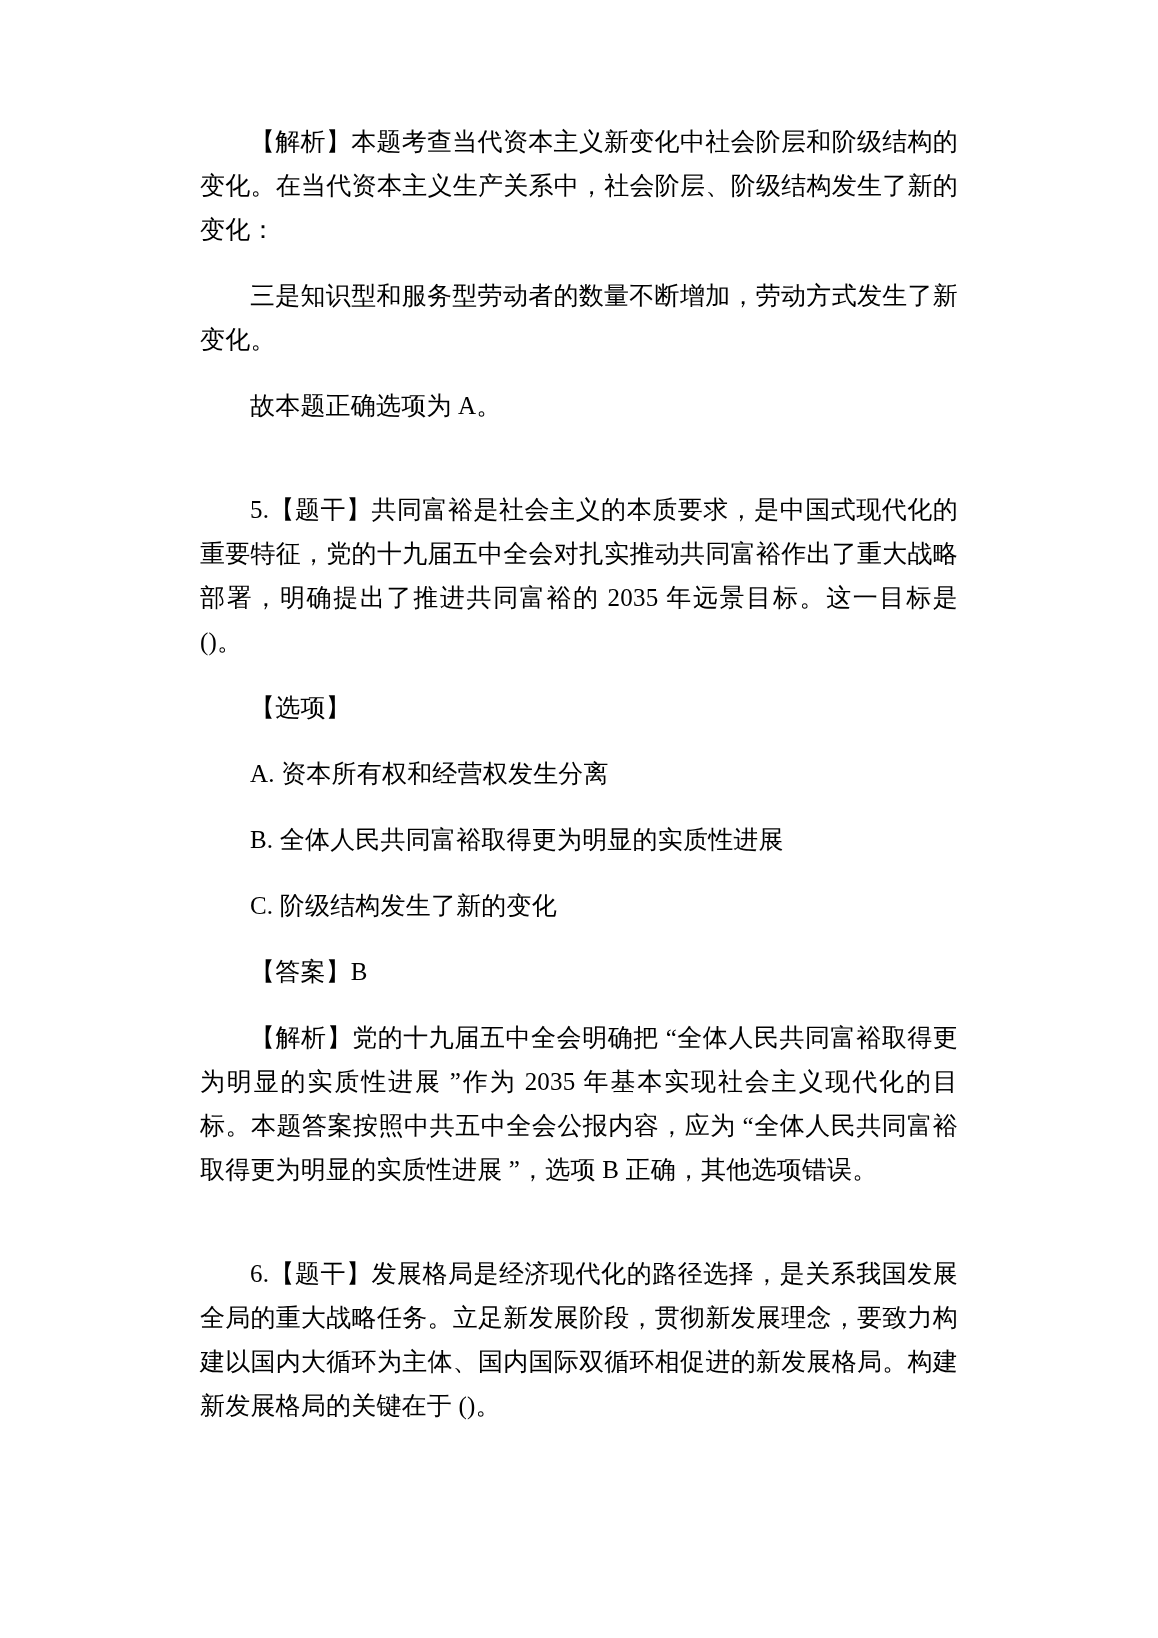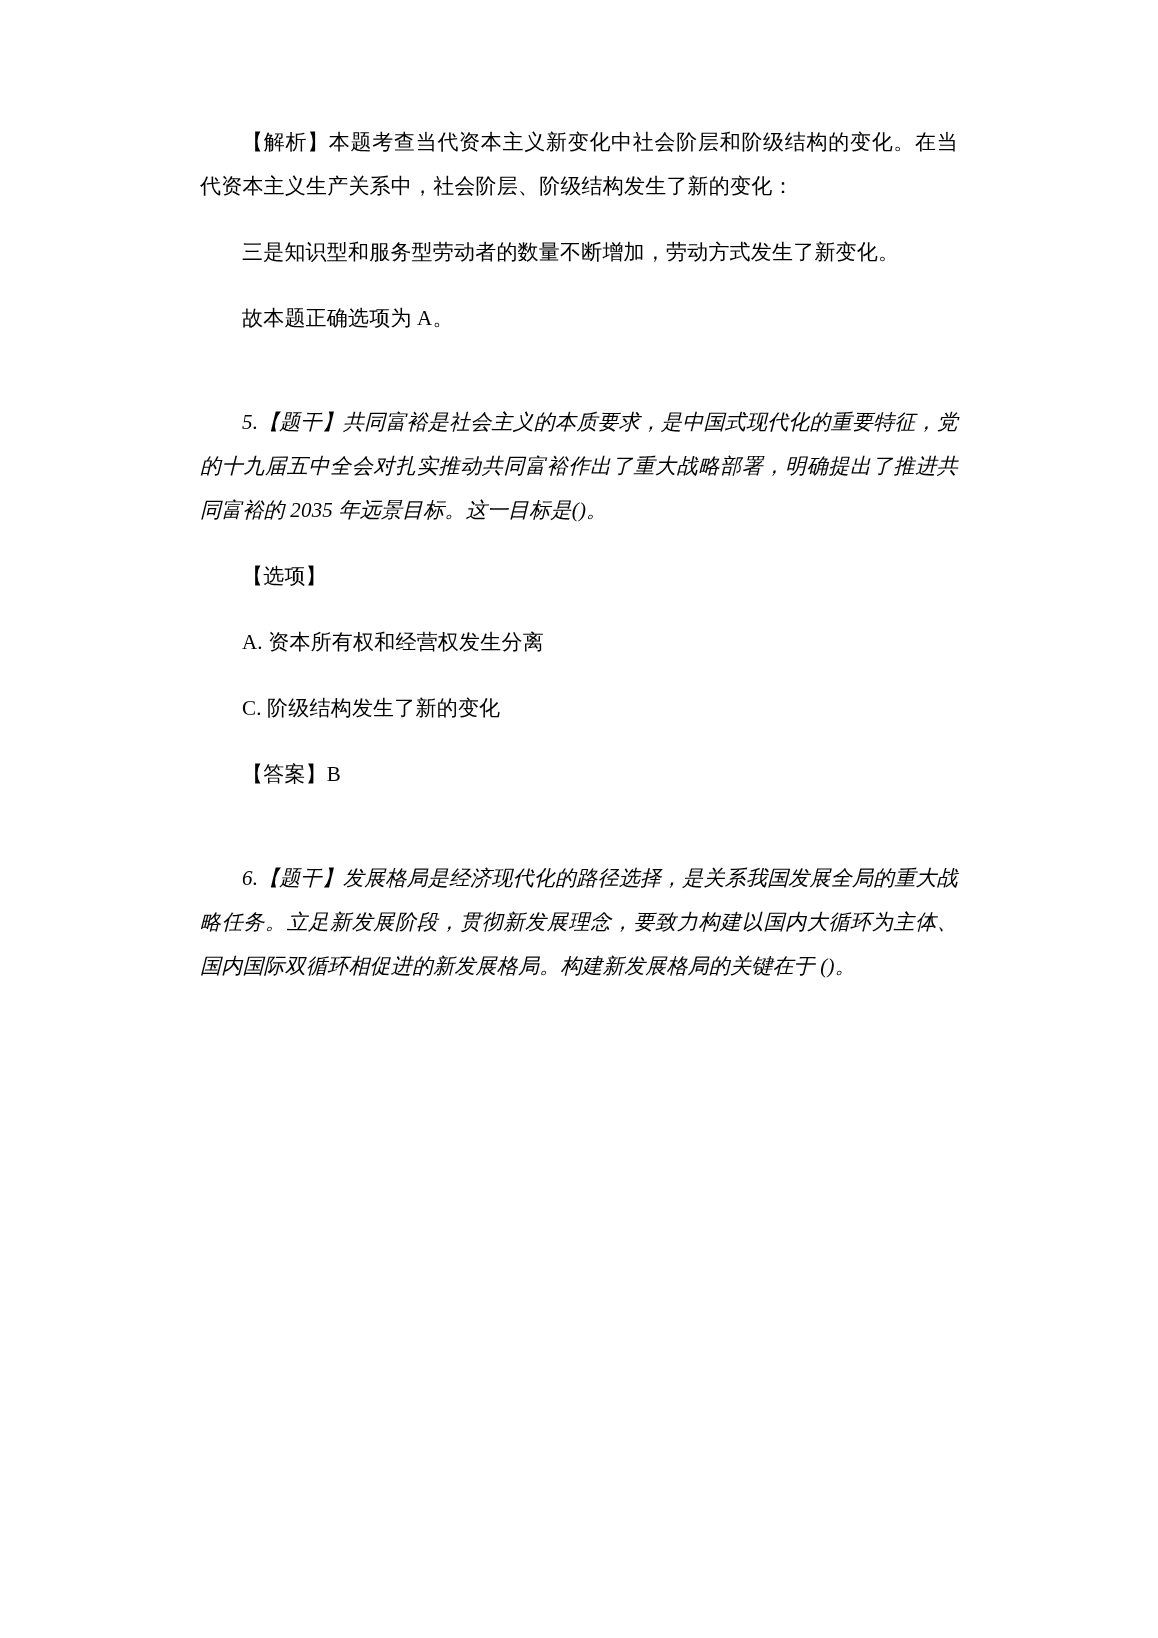--- a/index.html
+++ b/index.html
@@ -14,33 +14,32 @@
     color: #000000;
   }
   .page {
     position: relative;
     width: 1158px;
     height: 1638px;
     box-sizing: border-box;
     padding: 120px 200px 0 200px;
   }
   .para {
-    font-size: 21px;
+    font-size: 25px;
     line-height: 44px;
     text-align: justify;
     text-justify: inter-ideograph;
     margin: 0 0 22px 0;
     letter-spacing: 0.2px;
   }
   .indent {
     text-indent: 2em;
   }
   .gap-lg {
     margin-top: 60px;
-    font-style: italic;
   }
 </style>
 </head>
 <body>
 
 <div class="page">
 
   <p class="para indent">【解析】本题考查当代资本主义新变化中社会阶层和阶级结构的变化。在当代资本主义生产关系中，社会阶层、阶级结构发生了新的变化：</p>
 
 
@@ -48,22 +47,24 @@
   <p class="para indent">三是知识型和服务型劳动者的数量不断增加，劳动方式发生了新变化。</p>
 
   <p class="para indent">故本题正确选项为 A。</p>
 
   <p class="para indent gap-lg">5.【题干】共同富裕是社会主义的本质要求，是中国式现代化的重要特征，党的十九届五中全会对扎实推动共同富裕作出了重大战略部署，明确提出了推进共同富裕的  2035 年远景目标。这一目标是()。</p>
 
   <p class="para indent">【选项】</p>
 
   <p class="para indent">A. 资本所有权和经营权发生分离</p>
 
+  <p class="para indent">B. 全体人民共同富裕取得更为明显的实质性进展</p>
 
   <p class="para indent">C. 阶级结构发生了新的变化</p>
 
 
   <p class="para indent">【答案】B</p>
 
+  <p class="para indent">【解析】党的十九届五中全会明确把 “全体人民共同富裕取得更为明显的实质性进展 ”作为 2035 年基本实现社会主义现代化的目标。本题答案按照中共五中全会公报内容，应为 “全体人民共同富裕取得更为明显的实质性进展 ”，选项 B 正确，其他选项错误。</p>
 
   <p class="para indent gap-lg">6.【题干】发展格局是经济现代化的路径选择，是关系我国发展全局的重大战略任务。立足新发展阶段，贯彻新发展理念，要致力构建以国内大循环为主体、国内国际双循环相促进的新发展格局。构建新发展格局的关键在于 ()。</p>
 
 </div>
 
 </body></html>

